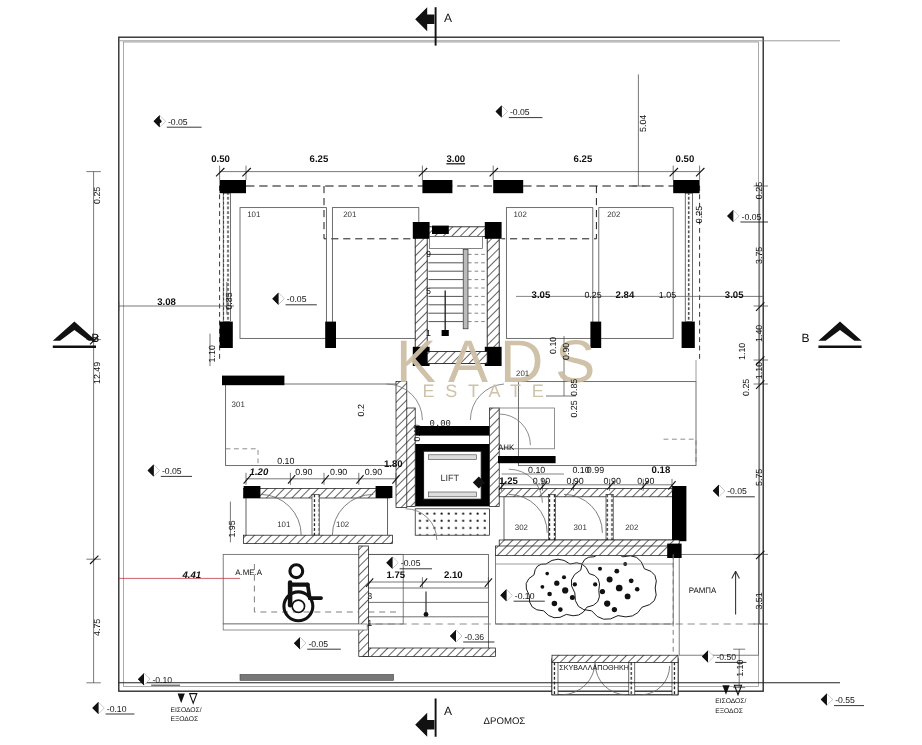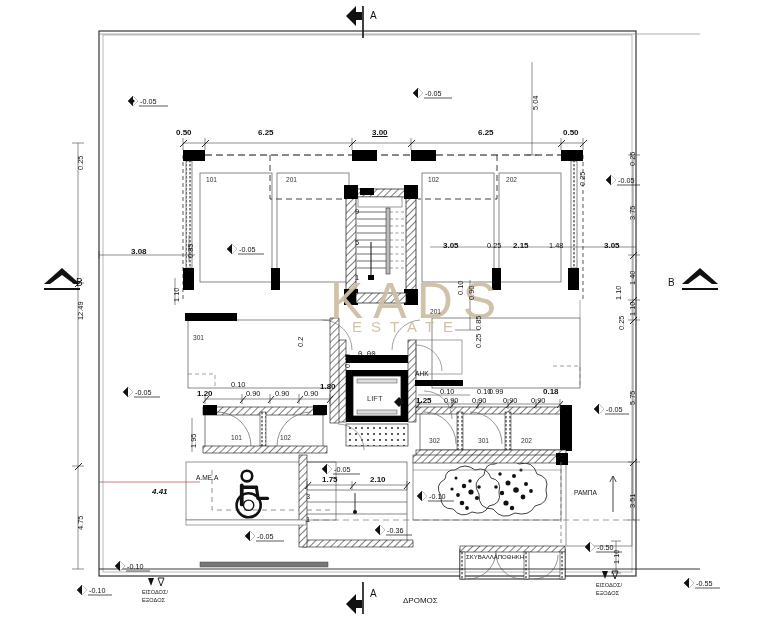--- a/index.html
+++ b/index.html
@@ -511,34 +511,34 @@
   <div class="lbl dim-b" style="left:563px;top:128px;">0.50</div>
 
   <div class="lbl dim vert" style="left:531px;top:110px;">5.04</div>
 
   <div class="lbl dim vert" style="left:76px;top:170px;">0.25</div>
   <div class="lbl dim vert" style="left:76px;top:320px;">12.49</div>
   <div class="lbl dim vert" style="left:76px;top:530px;">4.75</div>
   <div class="lbl dim-b" style="left:131px;top:247px;">3.08</div>
   <div class="lbl dim vert" style="left:172px;top:302px;">1.10</div>
   <div class="lbl dim vert" style="left:189px;top:448px;">1.95</div>
-  <div class="lbl dim-b" style="left:152px;top:487px;font-style:italic;">4.41</div>
+  <div class="lbl dim-b" style="left:152px;top:475px;font-style:italic;">4.41</div>
 
   <div class="lbl dim vert" style="left:628px;top:166px;">0.25</div>
   <div class="lbl dim vert" style="left:628px;top:220px;">3.75</div>
   <div class="lbl dim vert" style="left:628px;top:285px;">1.40</div>
   <div class="lbl dim vert" style="left:628px;top:316px;">1.10</div>
   <div class="lbl dim vert" style="left:617px;top:330px;">0.25</div>
   <div class="lbl dim vert" style="left:628px;top:405px;">5.75</div>
   <div class="lbl dim vert" style="left:628px;top:508px;">3.51</div>
 
   <div class="lbl dim-b" style="left:443px;top:241px;">3.05</div>
   <div class="lbl dim" style="left:487px;top:241px;">0.25</div>
-  <div class="lbl dim-b" style="left:513px;top:241px;">2.15</div>
-  <div class="lbl dim" style="left:549px;top:241px;">1.48</div>
+  <div class="lbl dim-b" style="left:513px;top:241px;">2.84</div>
+  <div class="lbl dim" style="left:549px;top:241px;">1.05</div>
   <div class="lbl dim-b" style="left:604px;top:241px;">3.05</div>
   <div class="lbl dim vert" style="left:614px;top:300px;">1.10</div>
 
   <div class="lbl dim vert" style="left:186px;top:258px;">0.85</div>
   <div class="lbl dim vert" style="left:578px;top:186px;">0.25</div>
 
   <div class="lbl room" style="left:206px;top:176px;">101</div>
   <div class="lbl room" style="left:286px;top:176px;">201</div>
   <div class="lbl room" style="left:428px;top:176px;">102</div>
   <div class="lbl room" style="left:506px;top:176px;">202</div>
@@ -555,21 +555,21 @@
   <div class="lbl dim vert" style="left:456px;top:295px;">0.10</div>
   <div class="lbl dim vert" style="left:474px;top:330px;">0.85</div>
   <div class="lbl dim vert" style="left:474px;top:348px;">0.25</div>
   <div class="lbl dim vert" style="left:343px;top:368px;">0.40</div>
   <div class="lbl dim" style="left:358px;top:350px;font-family:Liberation Mono, monospace;">0.00</div>
 
   <div class="lbl room" style="left:367px;top:394px;font-size:7.6px;">LIFT</div>
 
   <div class="lbl grk" style="left:415px;top:370px;">ΑΗΚ</div>
 
-  <div class="lbl dim-b" style="left:197px;top:389px;">1.20</div>
+  <div class="lbl dim-b" style="left:208px;top:389px;font-style:italic;">1.20</div>
   <div class="lbl dim" style="left:231px;top:380px;">0.10</div>
   <div class="lbl dim" style="left:246px;top:389px;">0.90</div>
   <div class="lbl dim" style="left:275px;top:389px;">0.90</div>
   <div class="lbl dim" style="left:304px;top:389px;">0.90</div>
   <div class="lbl dim-b" style="left:320px;top:382px;">1.80</div>
   <div class="lbl dim vert" style="left:296px;top:347px;">0.2</div>
 
   <div class="lbl dim-b" style="left:416px;top:396px;">1.25</div>
   <div class="lbl dim" style="left:440px;top:387px;">0.10</div>
   <div class="lbl dim" style="left:444px;top:396px;">0.90</div>

